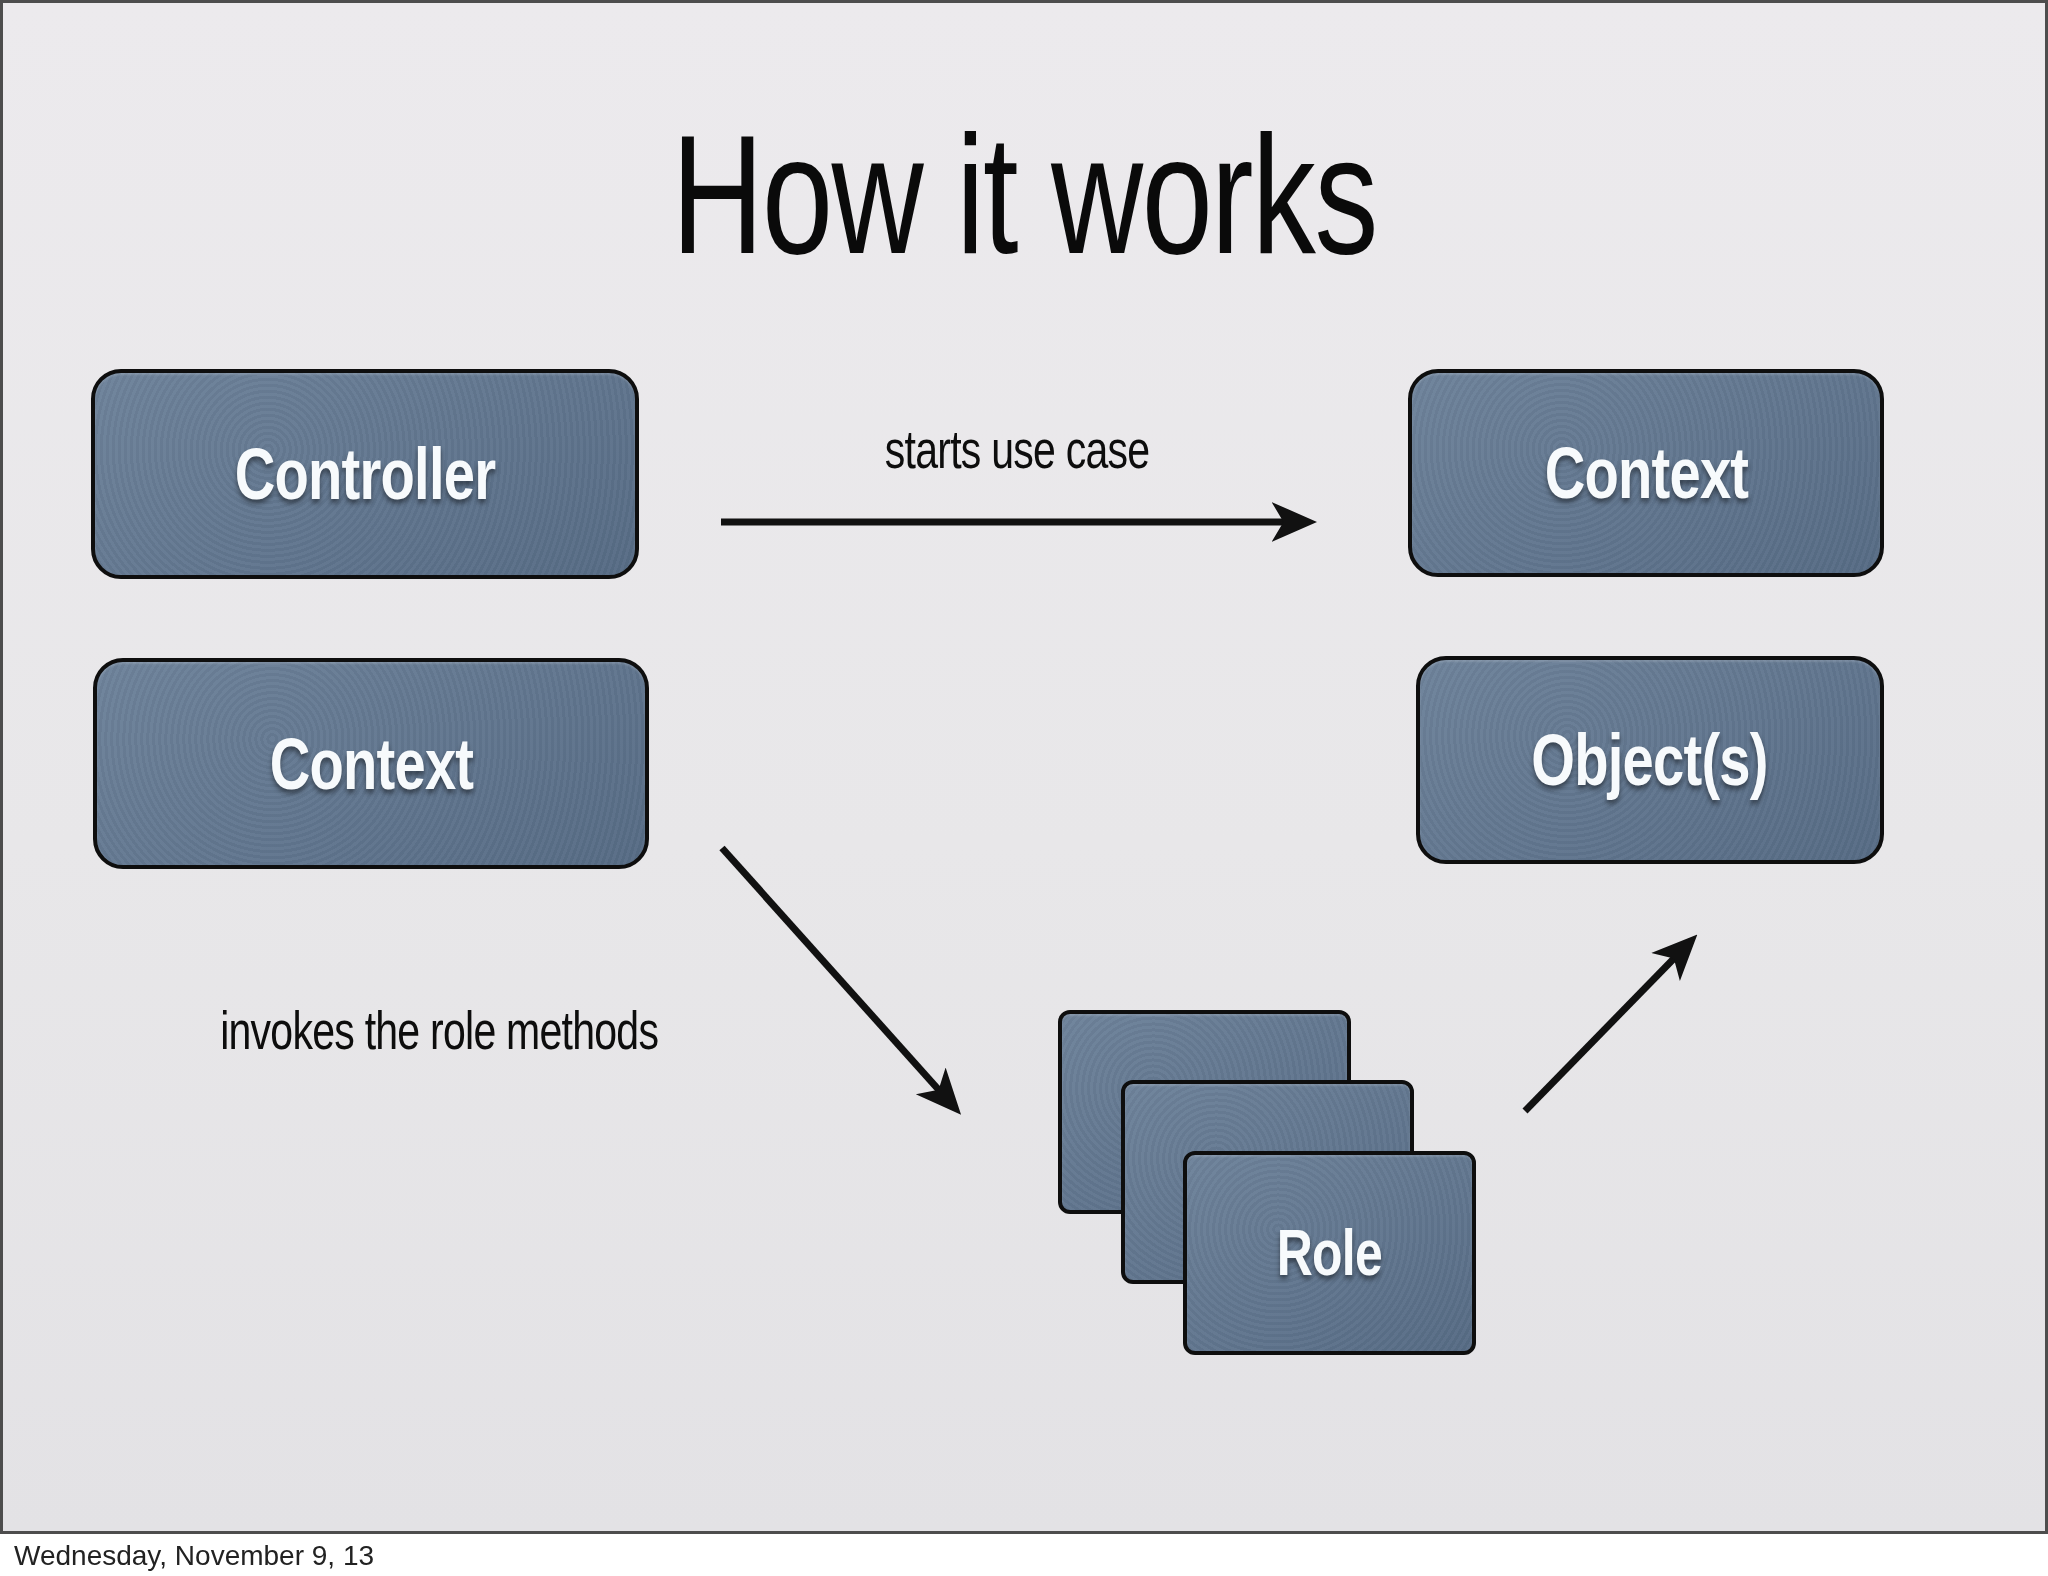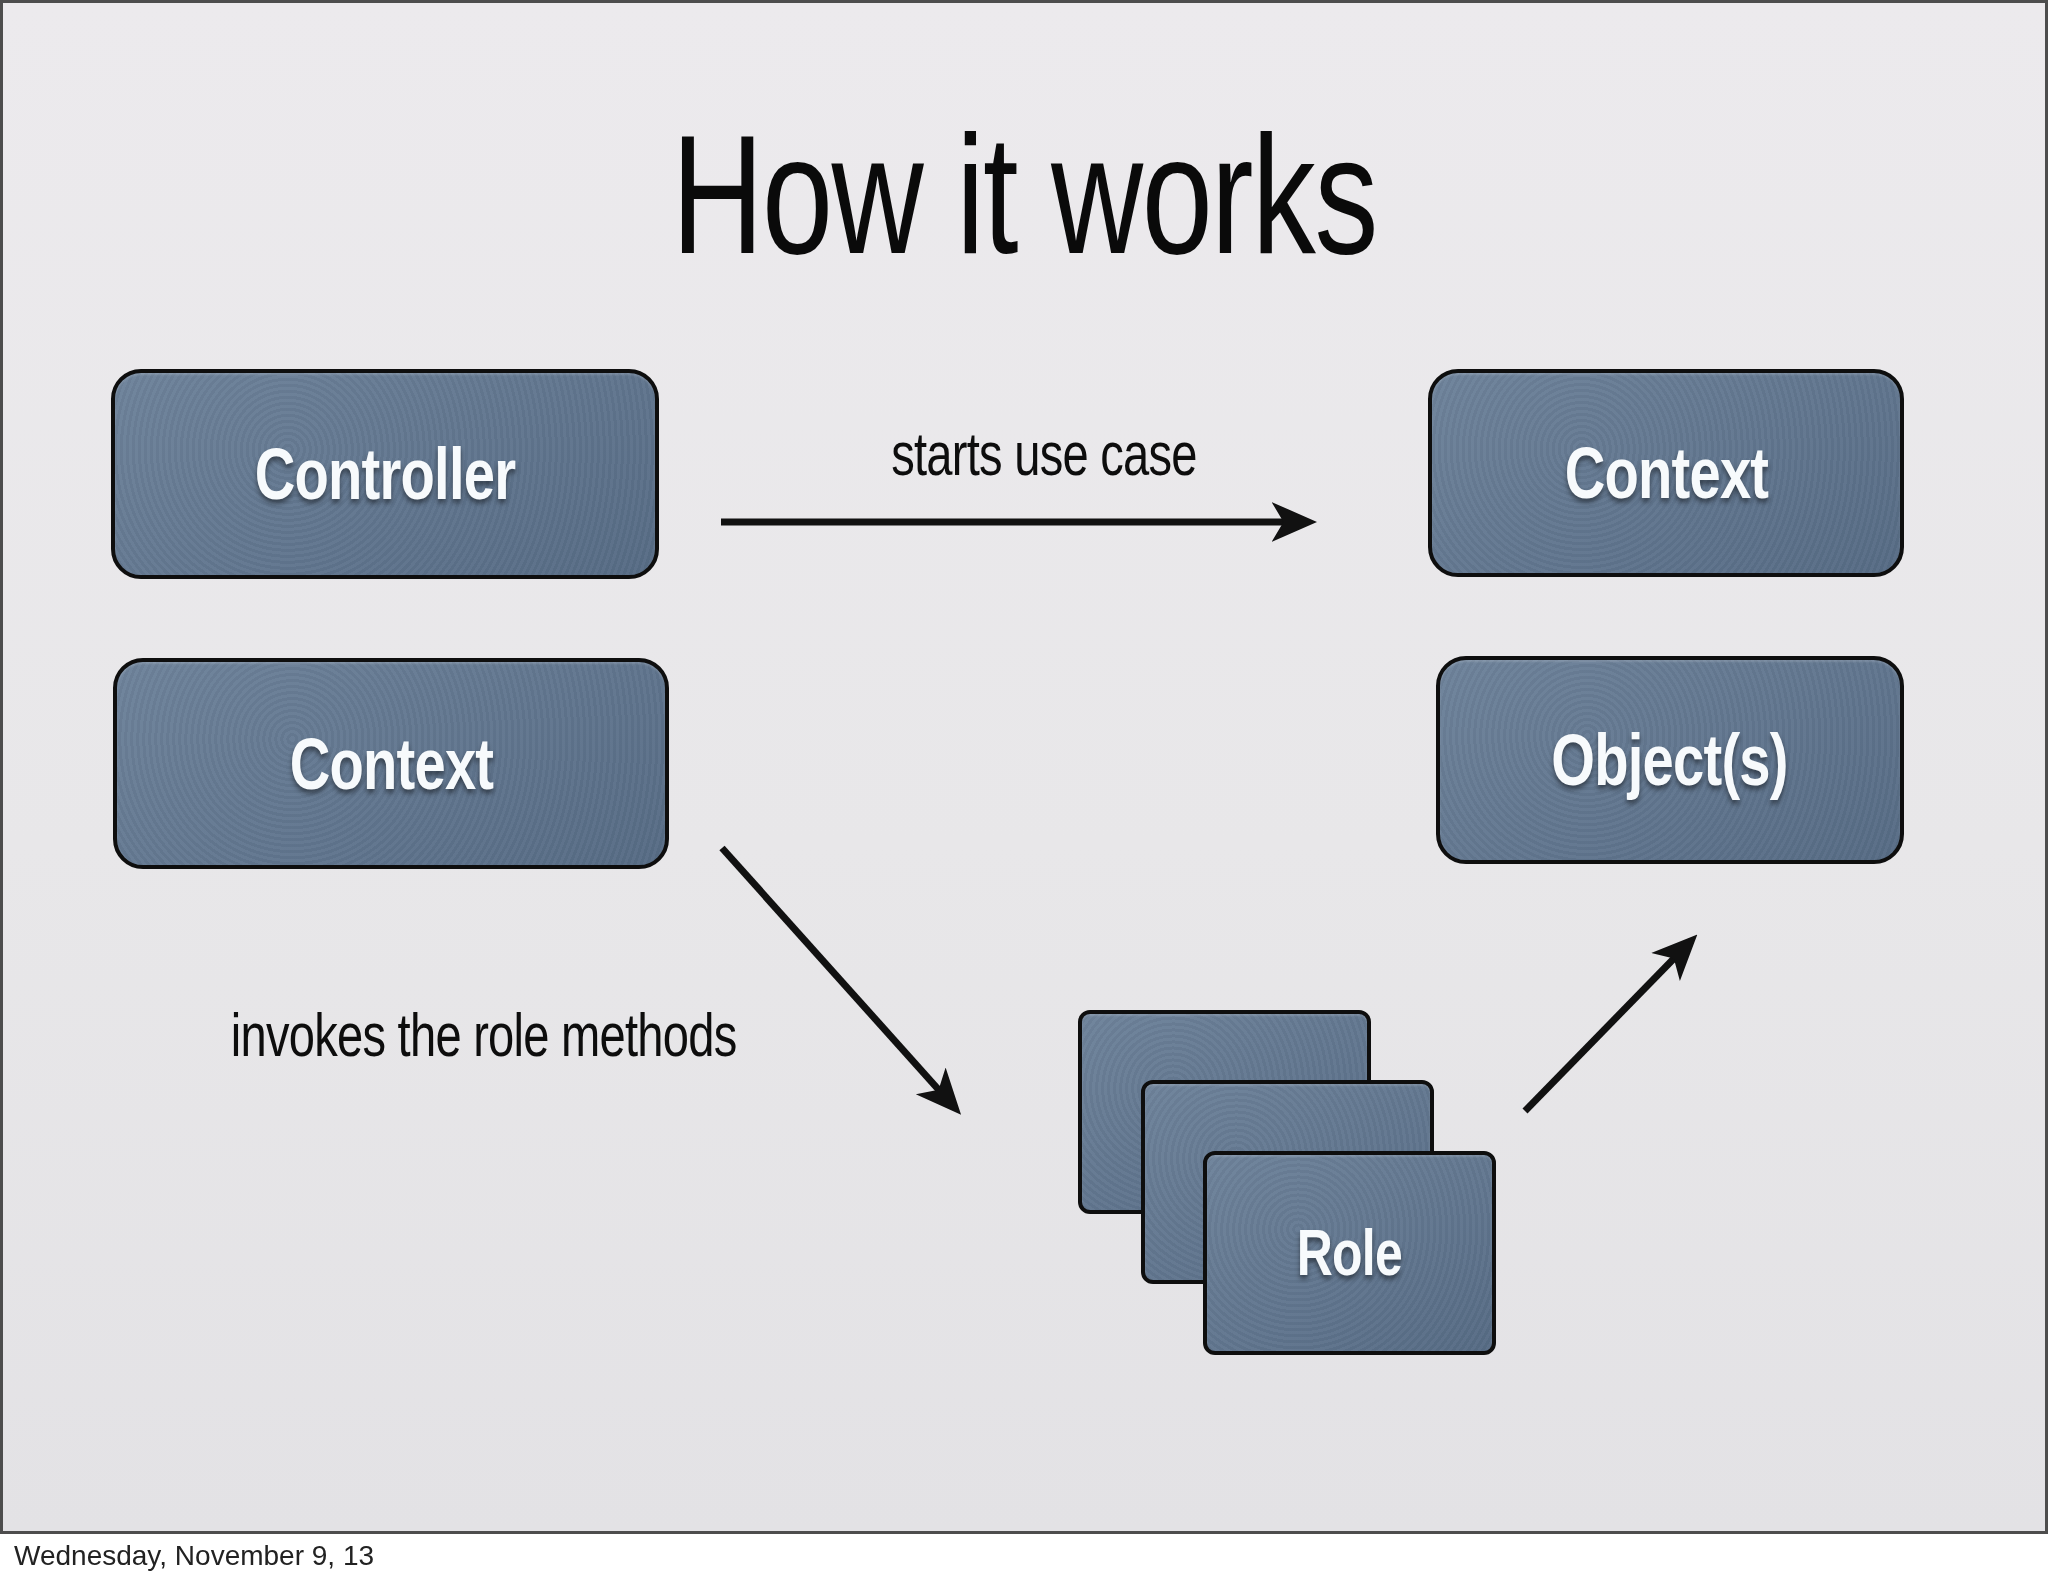--- a/index.html
+++ b/index.html
@@ -30,37 +30,36 @@
   .box{
     position:absolute;
     border:4px solid #0e0e0e;
     border-radius:30px;
     background:
       repeating-radial-gradient(circle at 32% 38%, rgba(255,255,255,0.025) 0 3px, rgba(0,0,0,0.03) 3px 6px),
       linear-gradient(150deg, rgba(255,255,255,0.10) 0%, rgba(0,0,0,0.08) 100%),
       #5e7590;
     display:flex;align-items:center;justify-content:center;
     box-shadow:inset 0 2px 2px rgba(255,255,255,0.15);
-    margin-left:20px;
   }
   .box .label{
     color:#f7fafc;
     font-size:72px;
     font-weight:bold;
     letter-spacing:-1px;
     text-shadow:0 4px 6px rgba(0,0,0,0.45);
     white-space:nowrap;
     transform:scaleX(0.78);
     transform-origin:center;
   }
   .role-box{border-radius:12px;}
   .flow-label{
     position:absolute;
     color:#0d0d0d;
-    font-size:62px;
+    font-size:54px;
     font-weight:500;
     letter-spacing:-1px;
     white-space:nowrap;
   }
   .arrows{position:absolute;left:0;top:0;width:2048px;height:1537px;pointer-events:none;}
   .footer-date{
     position:absolute;left:14px;top:1540px;
     font-size:28px;color:#222;
     font-weight:400;
   }

